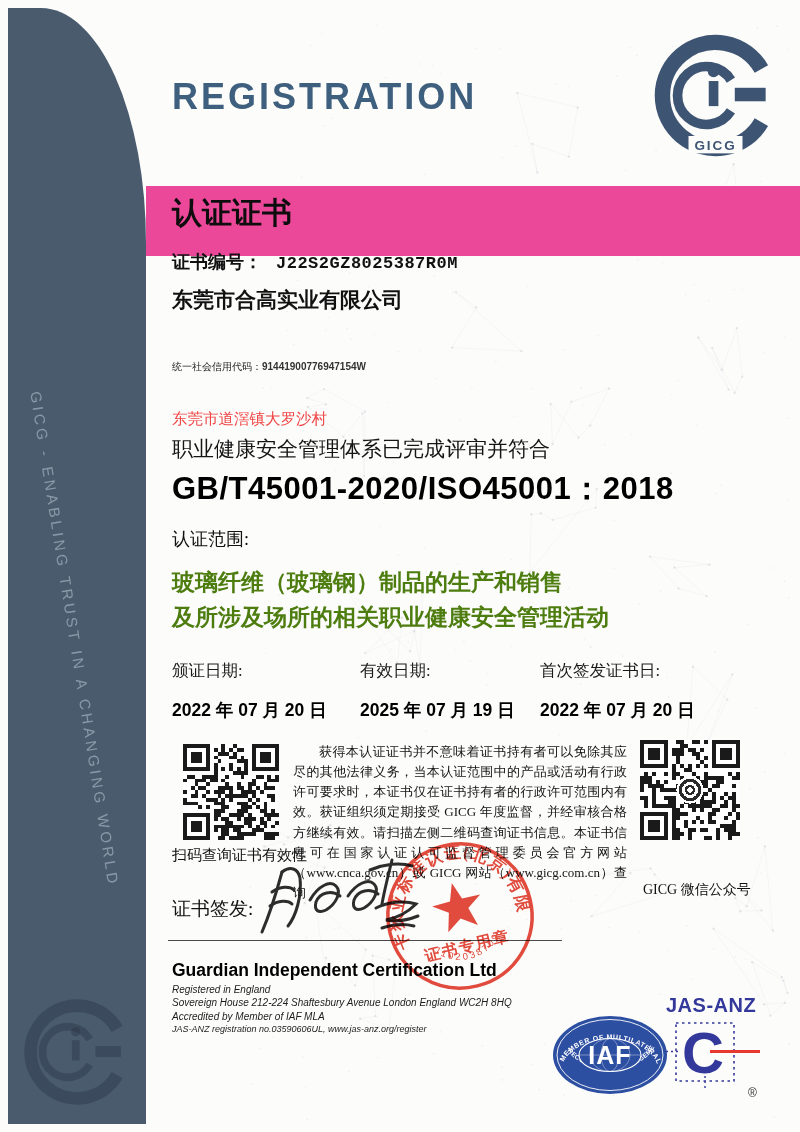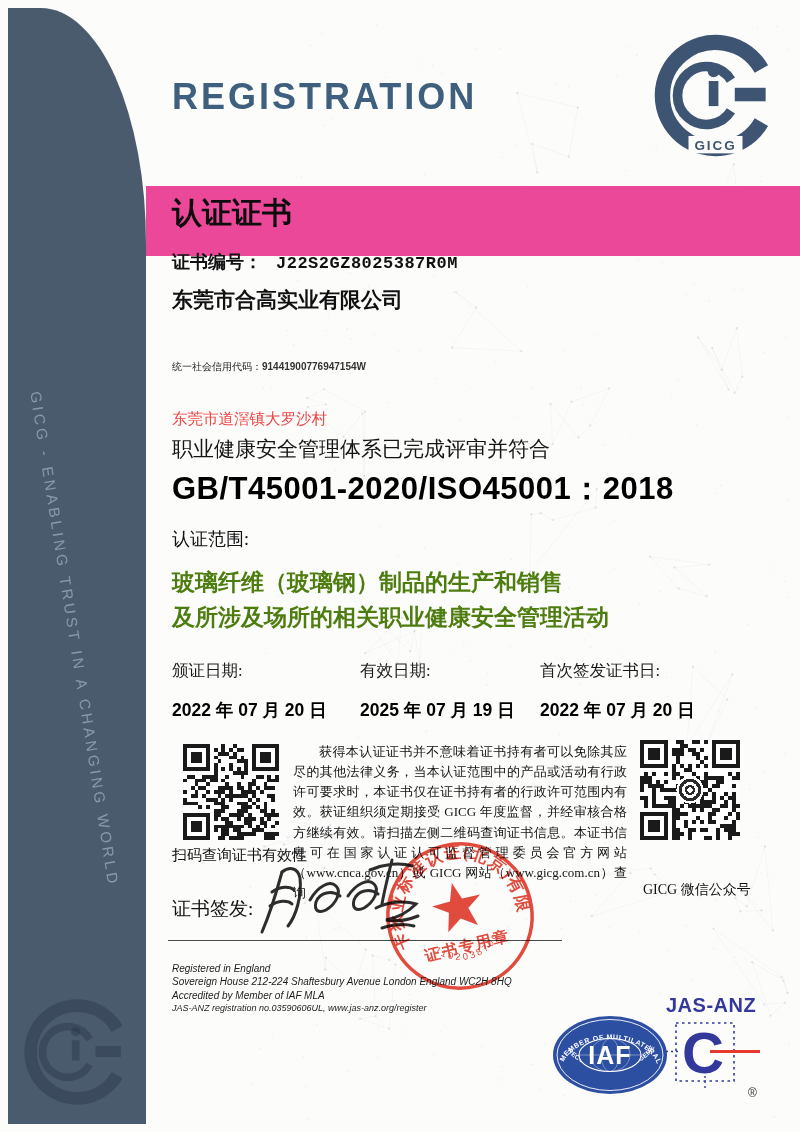--- a/index.html
+++ b/index.html
@@ -1259,20 +1259,21 @@
         </text>
         <polygon data-name="seal-star" points="88,54 94.2,71.5 112.7,72 98,82.2 103.3,101 88,90.5 72.7,101 78,82.2 63.3,72 81.8,71.5"></polygon>
         <text x="88" y="124" text-anchor="middle" font-size="15.5" font-weight="bold" letter-spacing="2" font-family="Liberation Serif, serif" data-name="seal-center-label">证书专用章</text>
         <text font-size="9.5" letter-spacing="2.5" font-family="Liberation Sans, sans-serif">
           <textPath href="#sealBot" startOffset="4" data-name="seal-number">11020387093</textPath>
         </text>
       </g>
     </svg>
 
     <div class="issuer" data-name="issuer-block">
+      <div class="name" data-name="issuer-name">Guardian Independent Certification Ltd</div>
       <div class="it" data-name="issuer-registered">Registered in England</div>
       <div class="it" data-name="issuer-address">Sovereign House 212-224 Shaftesbury Avenue London England WC2H 8HQ</div>
       <div class="it" data-name="issuer-accreditation">Accredited by Member of IAF MLA</div>
       <div class="tiny" data-name="issuer-jasanz-registration">JAS-ANZ registration no.03590606UL, www.jas-anz.org/register</div>
     </div>
 
     <svg class="iaf" width="120" height="82" viewBox="0 0 120 82" data-name="iaf-logo">
       <defs>
         <path id="iafTop" d="M 13,50 A 48,31 0 0 1 107,50"></path>
         <path id="iafBot" d="M 16,34 A 46,29 0 0 0 104,34"></path>

